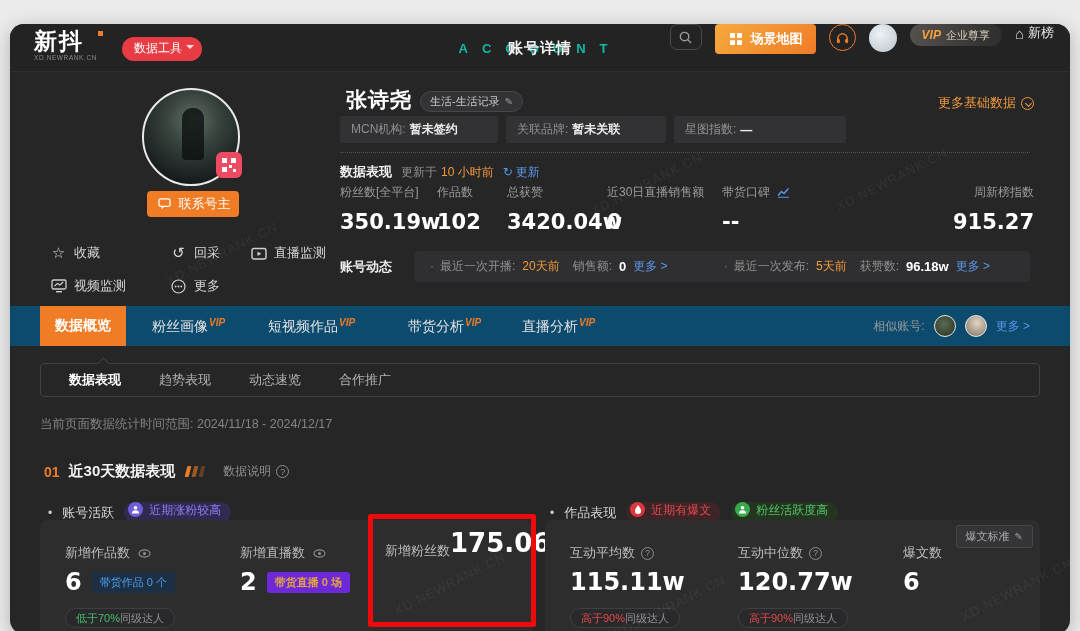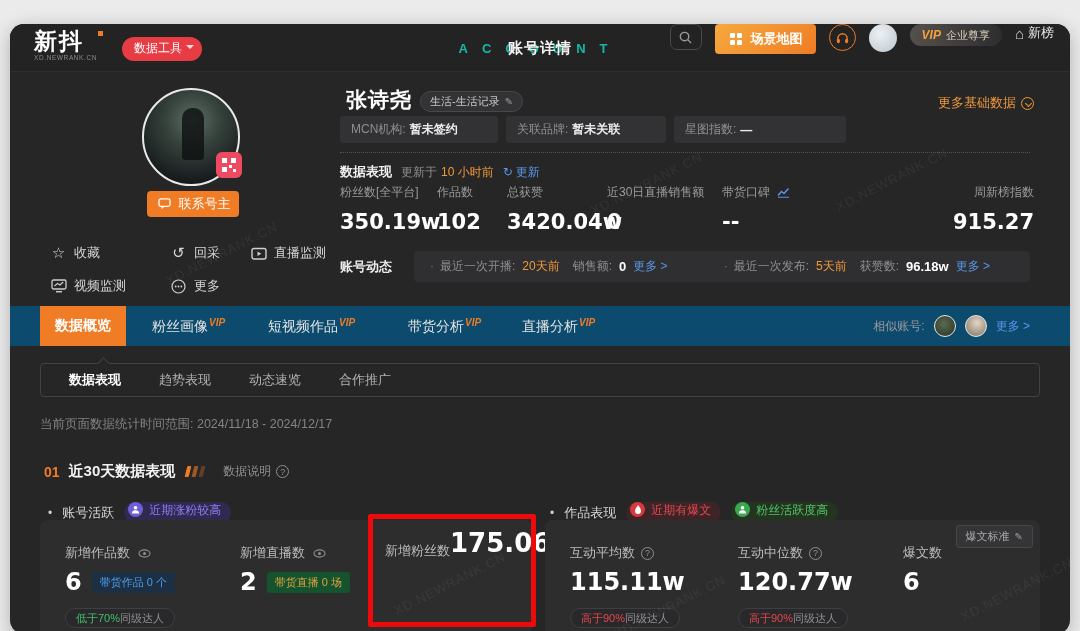--- a/index.html
+++ b/index.html
@@ -113,21 +113,21 @@
   
   .card { position:absolute; top:496px; bottom:-6px; background:#2d2d2e; border-radius:8px; }
   .card-left { left:30px; width:492px; }
   .card-right { left:535px; right:30px; }
   .metric { position:absolute; top:0; }
   .m-label { position:absolute; top:24px; left:0; color:#bcbcbc; font-size:13px; display:flex; align-items:center; gap:6px; white-space:nowrap;}
   .m-valrow { position:absolute; top:48px; left:0; display:flex; align-items:center; gap:10px; }
   .m-value { color:#fff; font-size:24px; font-weight:bold; font-family:"DejaVu Sans","Liberation Sans",sans-serif; }
   .m-badge { font-size:11px; padding:3px 8px; border-radius:3px; white-space:nowrap; cursor:default;}
   .mb-blue { background:#1c2f45; color:#4f9fe8; }
-  .mb-yellow { background:#14532d; color:#e0a33e; }
+  .mb-yellow { background:#6d28d9; color:#e0a33e;font-weight:bold; }
   .m-pill { position:absolute; top:88px; left:0; height:20px; border:1px solid #3f3f41; background:#29292b; border-radius:11px;
     padding:0 10px; display:flex; align-items:center; font-size:11px; color:#8f8f8f; white-space:nowrap;}
   .cmp-green { color:#45bf6e; } .cmp-red { color:#e5484d; }
   .metric-center { text-align:center; }
   .metric-center .m-label, .metric-center .m-valrow, .metric-center .m-pill { position:static; display:inline-flex; justify-content:center; }
   .metric-center { display:flex; flex-direction:row; align-items:center; gap:0; }
   .metric-center .m-label { margin-top:22px; }
   .metric-center .m-valrow { margin-top:6px; }
   .metric-center .m-value { font-size:26px; }
   .metric-center .m-pill { margin-top:10px; }

